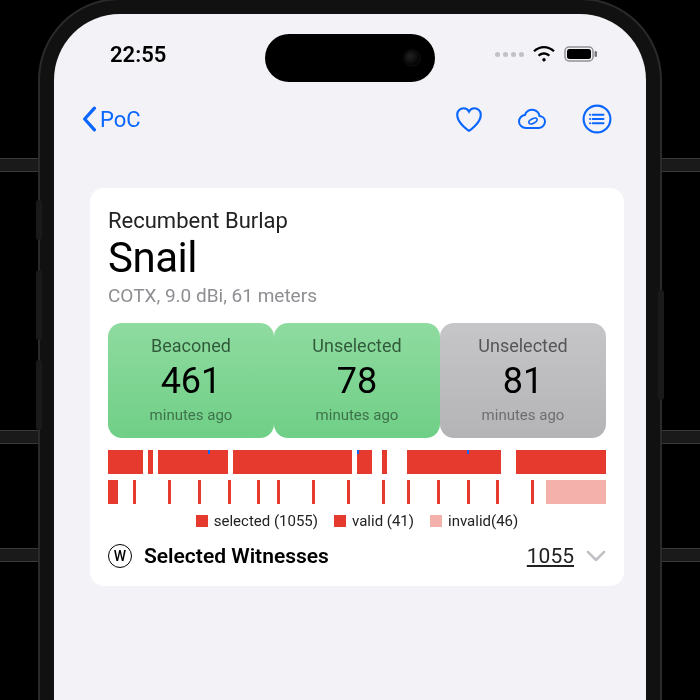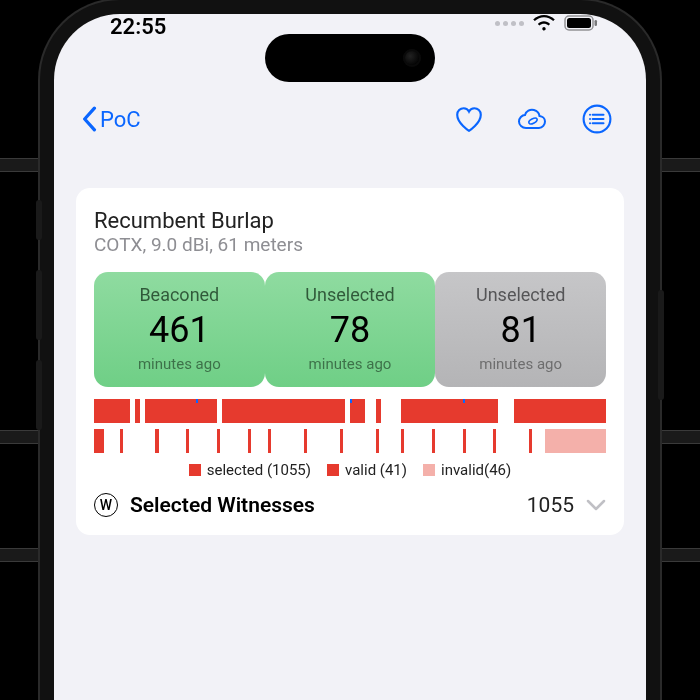--- a/index.html
+++ b/index.html
@@ -65,21 +65,21 @@
     padding-right: 14px;
   }
   .island .cam {
     width: 18px; height: 18px; border-radius: 50%;
     background: radial-gradient(circle at 40% 40%, #222 0%, #050505 60%);
     box-shadow: 0 0 0 2px #0a0a0a inset;
   }
   .status-bar {
     height: 80px;
     display: flex;
-    align-items: flex-start;
+    align-items: center;
     justify-content: space-between;
     padding: 0 48px 0 56px;
     font-size: 22px;
     font-weight: 600;
     color: #000;
   }
   .status-right { display: flex; align-items: center; gap: 8px; }
   .dots { display: flex; gap: 3px; }
   .dots span { width: 5px; height: 5px; border-radius: 50%; background: #c0c0c6; }
   .wifi svg, .battery svg { display: block; }
@@ -100,21 +100,21 @@
     flex: 1;
   }
   .nav-icons {
     display: flex;
     align-items: center;
     gap: 32px;
     padding-right: 8px;
   }
   .nav-icons .icn { color: #0a66ff; display: flex; align-items: center; justify-content: center; }
   .content {
-    padding: 44px 22px 0 22px;
+    padding: 44px 22px 0 36px;
   }
   .card {
     background: #fff;
     border-radius: 14px;
     padding: 20px 18px 18px 18px;
   }
   .sub1 { font-size: 22px; color: #222; margin-bottom: 0px; font-weight: 400;}
   .title { font-size: 42px; font-weight: 400; color: #000; letter-spacing: -0.5px; margin-bottom: 2px;}
   .sub2 { font-size: 19px; color: #8e8e93; margin-bottom: 16px; font-weight: 400;}
   .tiles {
@@ -170,21 +170,21 @@
     gap: 12px;
     font-size: 21px;
     color: #000;
   }
   .section-row .w-icon {
     width: 24px; height: 24px; border: 1.6px solid #000; border-radius: 50%;
     display: flex; align-items: center; justify-content: center;
     font-size: 14px; font-weight: 500;
   }
   .section-row .label { font-weight: 600; flex: 1; }
-  .section-row .count { font-weight: 400; color: #222; }
+  .section-row .count { font-weight: 400; color: #222; text-decoration: underline; }
   .section-row .chev { color: #c0c0c5; }
 </style>
 </head>
 <body>
 
 <div class="bg-band" style="top:158px"></div>
 <div class="bg-band" style="top:430px"></div>
 <div class="bg-band" style="top:548px"></div>
 
 <div class="phone">
@@ -251,20 +251,21 @@
               <circle cx="7.5" cy="14" r="1" fill="#0a66ff"></circle>
               <circle cx="7.5" cy="18" r="1" fill="#0a66ff"></circle>
             </svg>
         </span>
       </div>
     </div>
 
     <div class="content">
       <div class="card">
         <div class="sub1">Recumbent Burlap</div>
+        <div class="title">Snail</div>
         <div class="sub2">COTX, 9.0 dBi, 61 meters</div>
 
         <div class="tiles">
           <div class="tile green">
             <div class="t-label">Beaconed</div>
             <div class="t-value">461</div>
             <div class="t-sub">minutes ago</div>
           </div>
           <div class="tile green">
             <div class="t-label">Unselected</div>

